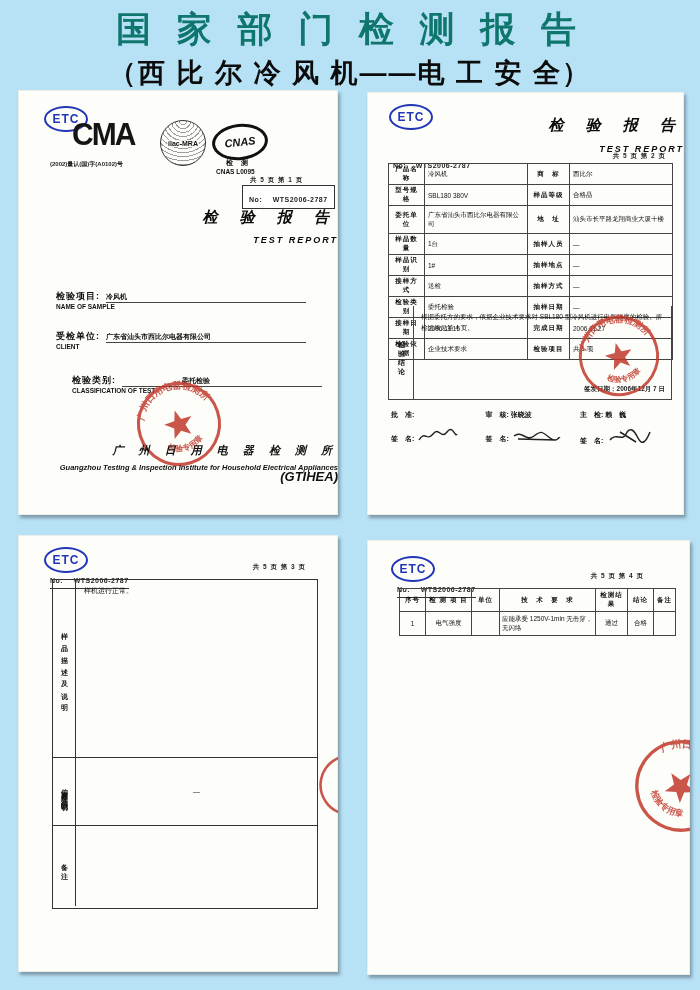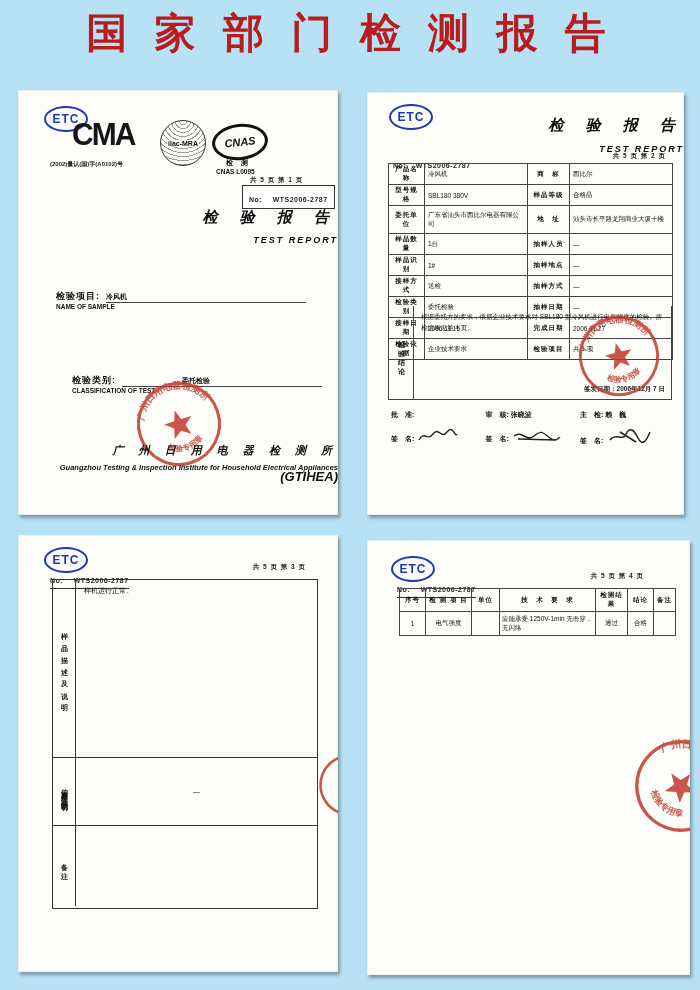--- a/index.html
+++ b/index.html
@@ -4,21 +4,21 @@
 <style>
   html,body{margin:0;padding:0;}
   body{
     width:700px;height:990px;position:relative;overflow:hidden;
     background:#b7e1f4;
     font-family:"Liberation Sans","DejaVu Sans",sans-serif;
     color:#111;
   }
   
   .banner{position:absolute;top:0;left:0;width:700px;text-align:center;}
-  .banner-title{margin-top:6px;font-size:41px;font-weight:bold;letter-spacing:8px;color:#b91c1c;}
+  .banner-title{margin-top:6px;font-size:35px;font-weight:bold;letter-spacing:8px;color:#0f766e;}
   .banner-subtitle{margin-top:2px;font-size:27px;font-weight:bold;letter-spacing:2px;color:#0c0c0c;}
   
   .page{
     position:absolute;background:#fdfdfa;overflow:hidden;
     box-shadow:2px 3px 3px rgba(80,95,110,.55), inset 0 0 0 1px #eceee9;
   }
   #page1{left:18px;top:90px;width:320px;height:425px;}
   #page2{left:367px;top:92px;width:317px;height:423px;}
   #page3{left:18px;top:535px;width:320px;height:437px;}
   #page4{left:367px;top:540px;width:323px;height:435px;}
@@ -91,20 +91,21 @@
   .t3-content{flex:1;font-size:7px;padding:6px 8px;color:#111;}
   
   .stamp{position:absolute;opacity:.85;}
   .stamp svg{display:block;}
 </style>
 </head>
 <body>
 
 <div class="banner">
   <div class="banner-title">国 家 部 门 检 测 报 告</div>
+  <div class="banner-subtitle">（西 比 尔 冷 风 机——电 工 安 全）</div>
 </div>
 
 <div class="page" id="page1">
   <div class="abs" style="left:26px;top:16px;">
     <div class="etc-logo">
         <span>ETC</span>
       </div>
   </div>
   <div class="abs" style="left:54px;top:30px;">
     <div class="cma-logo">CMA</div>
@@ -137,20 +138,27 @@
   </div>
 
   <div class="abs" style="left:38px;top:200px;width:250px;">
     <div style="display:flex;align-items:flex-end;gap:6px;">
       <span class="field-label-cn">检验项目:</span>
       <span class="field-value field-line" style="flex:1;">冷风机</span>
     </div>
     <div class="field-label-en">NAME OF SAMPLE</div>
   </div>
 
+  <div class="abs" style="left:38px;top:240px;width:250px;">
+    <div style="display:flex;align-items:flex-end;gap:6px;">
+      <span class="field-label-cn">受检单位:</span>
+      <span class="field-value field-line" style="flex:1;">广东省汕头市西比尔电器有限公司</span>
+    </div>
+    <div class="field-label-en">CLIENT</div>
+  </div>
 
   <div class="abs" style="left:38px;top:284px;width:250px;margin-left:16px;">
     <div style="display:flex;align-items:flex-end;gap:6px;">
       <span class="field-label-cn">检验类别:</span>
       <span class="field-value field-line" style="flex:1;text-indent:60px;">委托检验</span>
     </div>
     <div class="field-label-en">CLASSIFICATION OF TEST</div>
   </div>
 
   <div class="stamp" style="left:117px;top:290px;transform:rotate(-18deg);">

